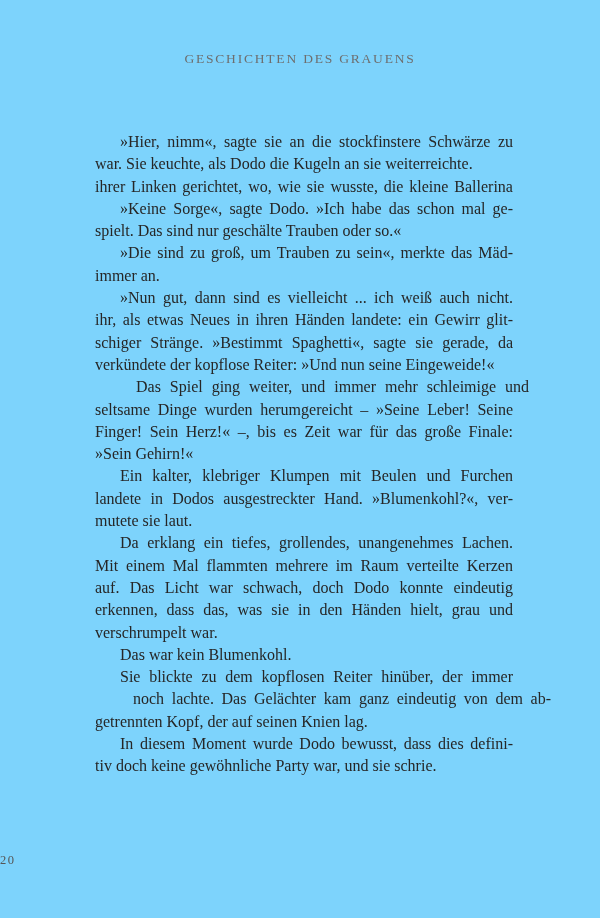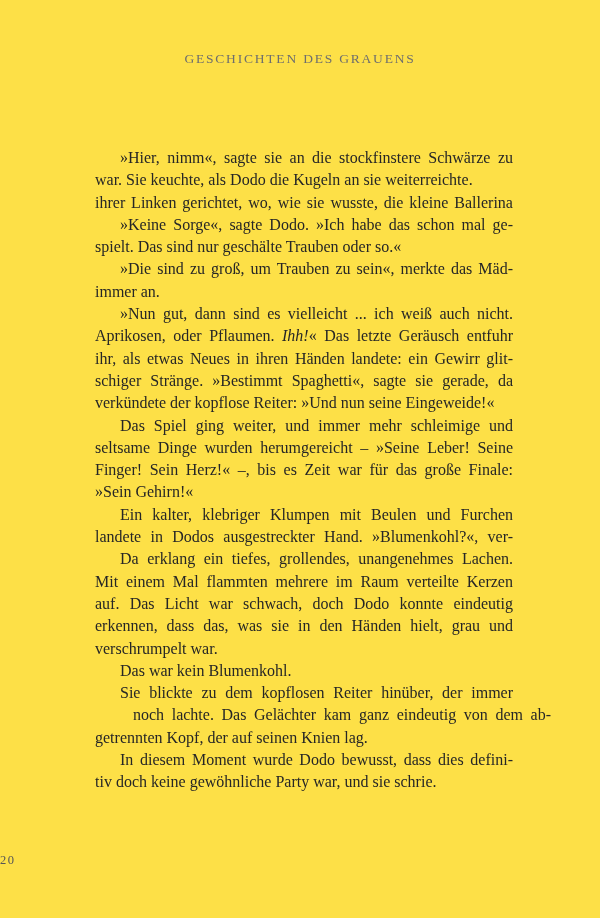--- a/index.html
+++ b/index.html
@@ -4,39 +4,39 @@
 <style>
   html, body {
     margin: 0;
     padding: 0;
     background: #ffffff;
   }
   .page {
     position: relative;
     width: 600px;
     height: 918px;
-    background: #fde047;
+    background: #7dd3fc;
     font-family: "Liberation Serif", serif;
     overflow: hidden;
   }
   .running-header {
     position: absolute;
     top: 51px;
     left: 0;
     right: 0;
     text-align: center;
     font-family: "Liberation Serif", serif;
     font-size: 13.5px;
     letter-spacing: 1.8px;
     color: #6e6e6e;
     text-transform: uppercase;
   }
   .text-block {
     position: absolute;
-    top: 147px;
+    top: 131px;
     left: 95px;
     width: 418px;
     font-size: 16px;
     line-height: 22.3px;
     color: #262626;
   }
   .paragraph {
     margin: 0;
     padding: 0;
   }
@@ -80,34 +80,34 @@
       <div class="paragraph">
         <div class="line first"><span class="ls" style="word-spacing: 3.07px;">»Keine Sorge«, sagte Dodo. »Ich habe das schon mal ge-</span></div>
         <div class="line last"><span class="ls">spielt. Das sind nur geschälte Trauben oder so.«</span></div>
       </div>
       <div class="paragraph">
         <div class="line first"><span class="ls" style="word-spacing: 2.06px;">»Die sind zu groß, um Trauben zu sein«, merkte das Mäd-</span></div>
         <div class="line last"><span class="ls">immer an.</span></div>
       </div>
       <div class="paragraph">
         <div class="line first"><span class="ls" style="word-spacing: 3.35px;">»Nun gut, dann sind es vielleicht ... ich weiß auch nicht.</span></div>
-        <div class="line"><span class="ls" style="word-spacing: 3.54px;">Aprikosen, oder Pflaumen. <i>Ihh!</i>« Das letzte Geräusch entfuhr</span></div>
         <div class="line"><span class="ls" style="word-spacing: 2.54px;">ihr, als etwas Neues in ihren Händen landete: ein Gewirr glit-</span></div>
         <div class="line"><span class="ls" style="word-spacing: 5.13px; margin-top: 10px;">schiger Stränge. »Bestimmt Spaghetti«, sagte sie gerade, da</span></div>
         <div class="line last"><span class="ls">verkündete der kopflose Reiter: »Und nun seine Eingeweide!«</span></div>
       </div>
       <div class="paragraph">
-        <div class="line first"><span class="ls" style="word-spacing: 4.94px;">Das Spiel ging weiter, und immer mehr schleimige und</span></div>
+        <div class="line first"><span class="ls" style="word-spacing: 4.94px; margin-left: 16px;">Das Spiel ging weiter, und immer mehr schleimige und</span></div>
         <div class="line"><span class="ls" style="word-spacing: 3.67px;">seltsame Dinge wurden herumgereicht – »Seine Leber! Seine</span></div>
         <div class="line"><span class="ls" style="word-spacing: 3.59px; text-align: right;">Finger! Sein Herz!« –, bis es Zeit war für das große Finale:</span></div>
         <div class="line last"><span class="ls">»Sein Gehirn!«</span></div>
       </div>
       <div class="paragraph">
         <div class="line first"><span class="ls" style="word-spacing: 6.09px;">Ein kalter, klebriger Klumpen mit Beulen und Furchen</span></div>
         <div class="line"><span class="ls" style="word-spacing: 5.29px;">landete in Dodos ausgestreckter Hand. »Blumenkohl?«, ver-</span></div>
+        <div class="line last"><span class="ls">mutete sie laut.</span></div>
       </div>
       <div class="paragraph">
         <div class="line first"><span class="ls" style="word-spacing: 4.56px;">Da erklang ein tiefes, grollendes, unangenehmes Lachen.</span></div>
         <div class="line"><span class="ls" style="word-spacing: 3.82px; text-align: right;">Mit einem Mal flammten mehrere im Raum verteilte Kerzen</span></div>
         <div class="line"><span class="ls" style="word-spacing: 6.26px;">auf. Das Licht war schwach, doch Dodo konnte eindeutig</span></div>
         <div class="line"><span class="ls" style="word-spacing: 4.97px;">erkennen, dass das, was sie in den Händen hielt, grau und</span></div>
         <div class="line last"><span class="ls">verschrumpelt war.</span></div>
       </div>
       <div class="paragraph">
         <div class="line first last"><span class="ls">Das war kein Blumenkohl.</span></div>

